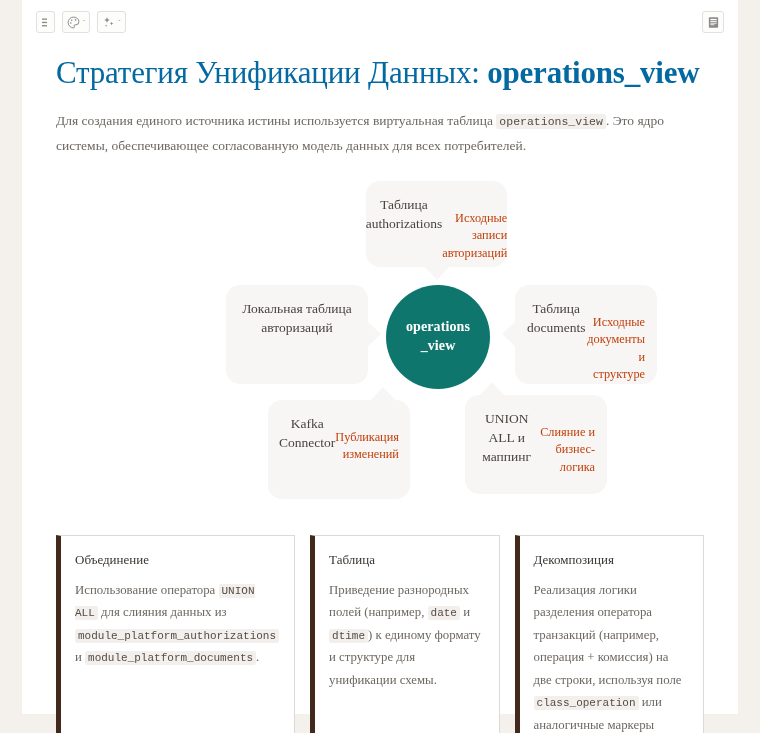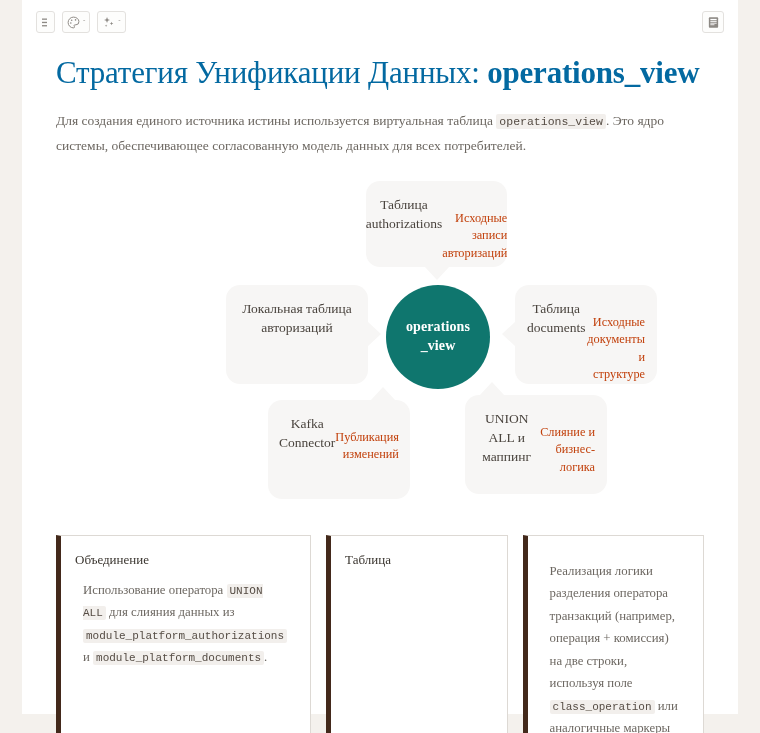--- a/index.html
+++ b/index.html
@@ -203,21 +203,21 @@
     padding: 16px 15px 14px 14px;
     min-height: 177px;
   }
   .card h3 {
     margin: 0 0 11px 0;
     font-size: 13px;
     font-weight: 400;
     color: #3a352f;
   }
   .card p {
-    margin: 8px;
+    margin: 0;
     font-size: 12.8px;
     line-height: 1.76;
     color: #6d6862;
   }
   .card code.inline { font-size: 11px; }
 </style>
 </head>
 <body>
 
 <div class="app">
@@ -318,20 +318,22 @@
 
     <div class="cards">
 
       <div class="card">
         <h3>Объединение</h3>
         <p><span>Использование оператора </span><code class="inline">UNION ALL</code><span> для слияния данных из </span><code class="inline">module_platform_authorizations</code><span> и </span><code class="inline">module_platform_documents</code><span>.</span></p>
       </div>
 
       <div class="card">
         <h3>Таблица</h3>
+        <p><span>Приведение разнородных полей (например, </span><code class="inline">date</code><span> и </span><code class="inline">dtime</code><span>) к единому формату и структуре для унификации схемы.</span></p>
       </div>
 
       <div class="card">
+        <h3>Декомпозиция</h3>
         <p><span>Реализация логики разделения оператора транзакций (например, операция + комиссия) на две строки, используя поле </span><code class="inline">class_operation</code><span> или аналогичные маркеры связи.</span></p>
       </div>
     </div>
   </div>
 </div>
 
 </body></html>

